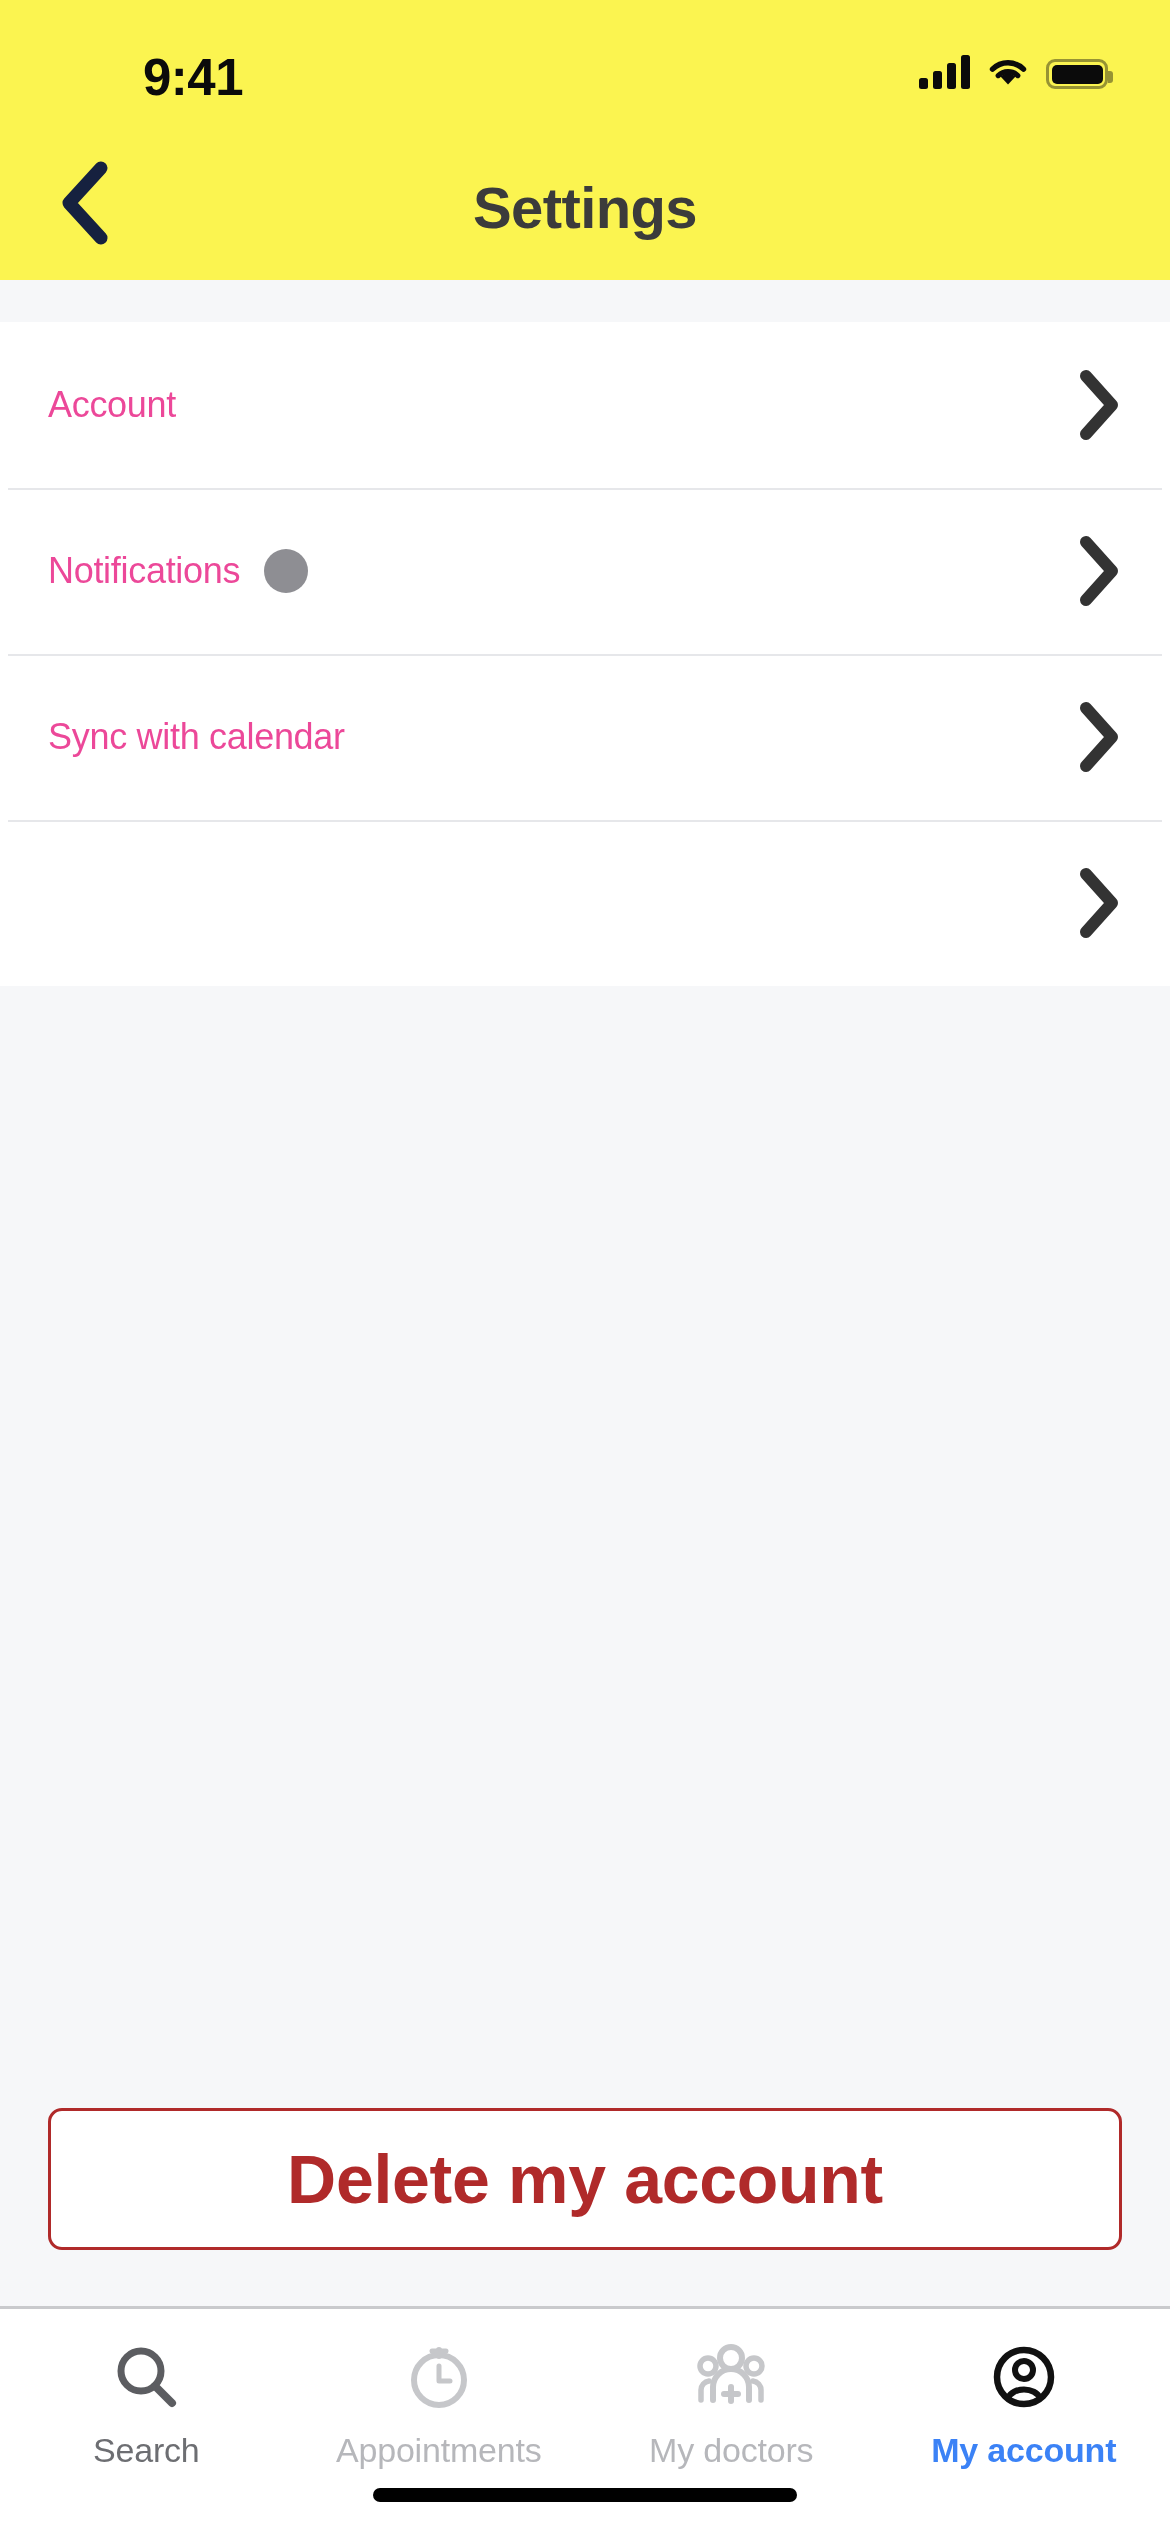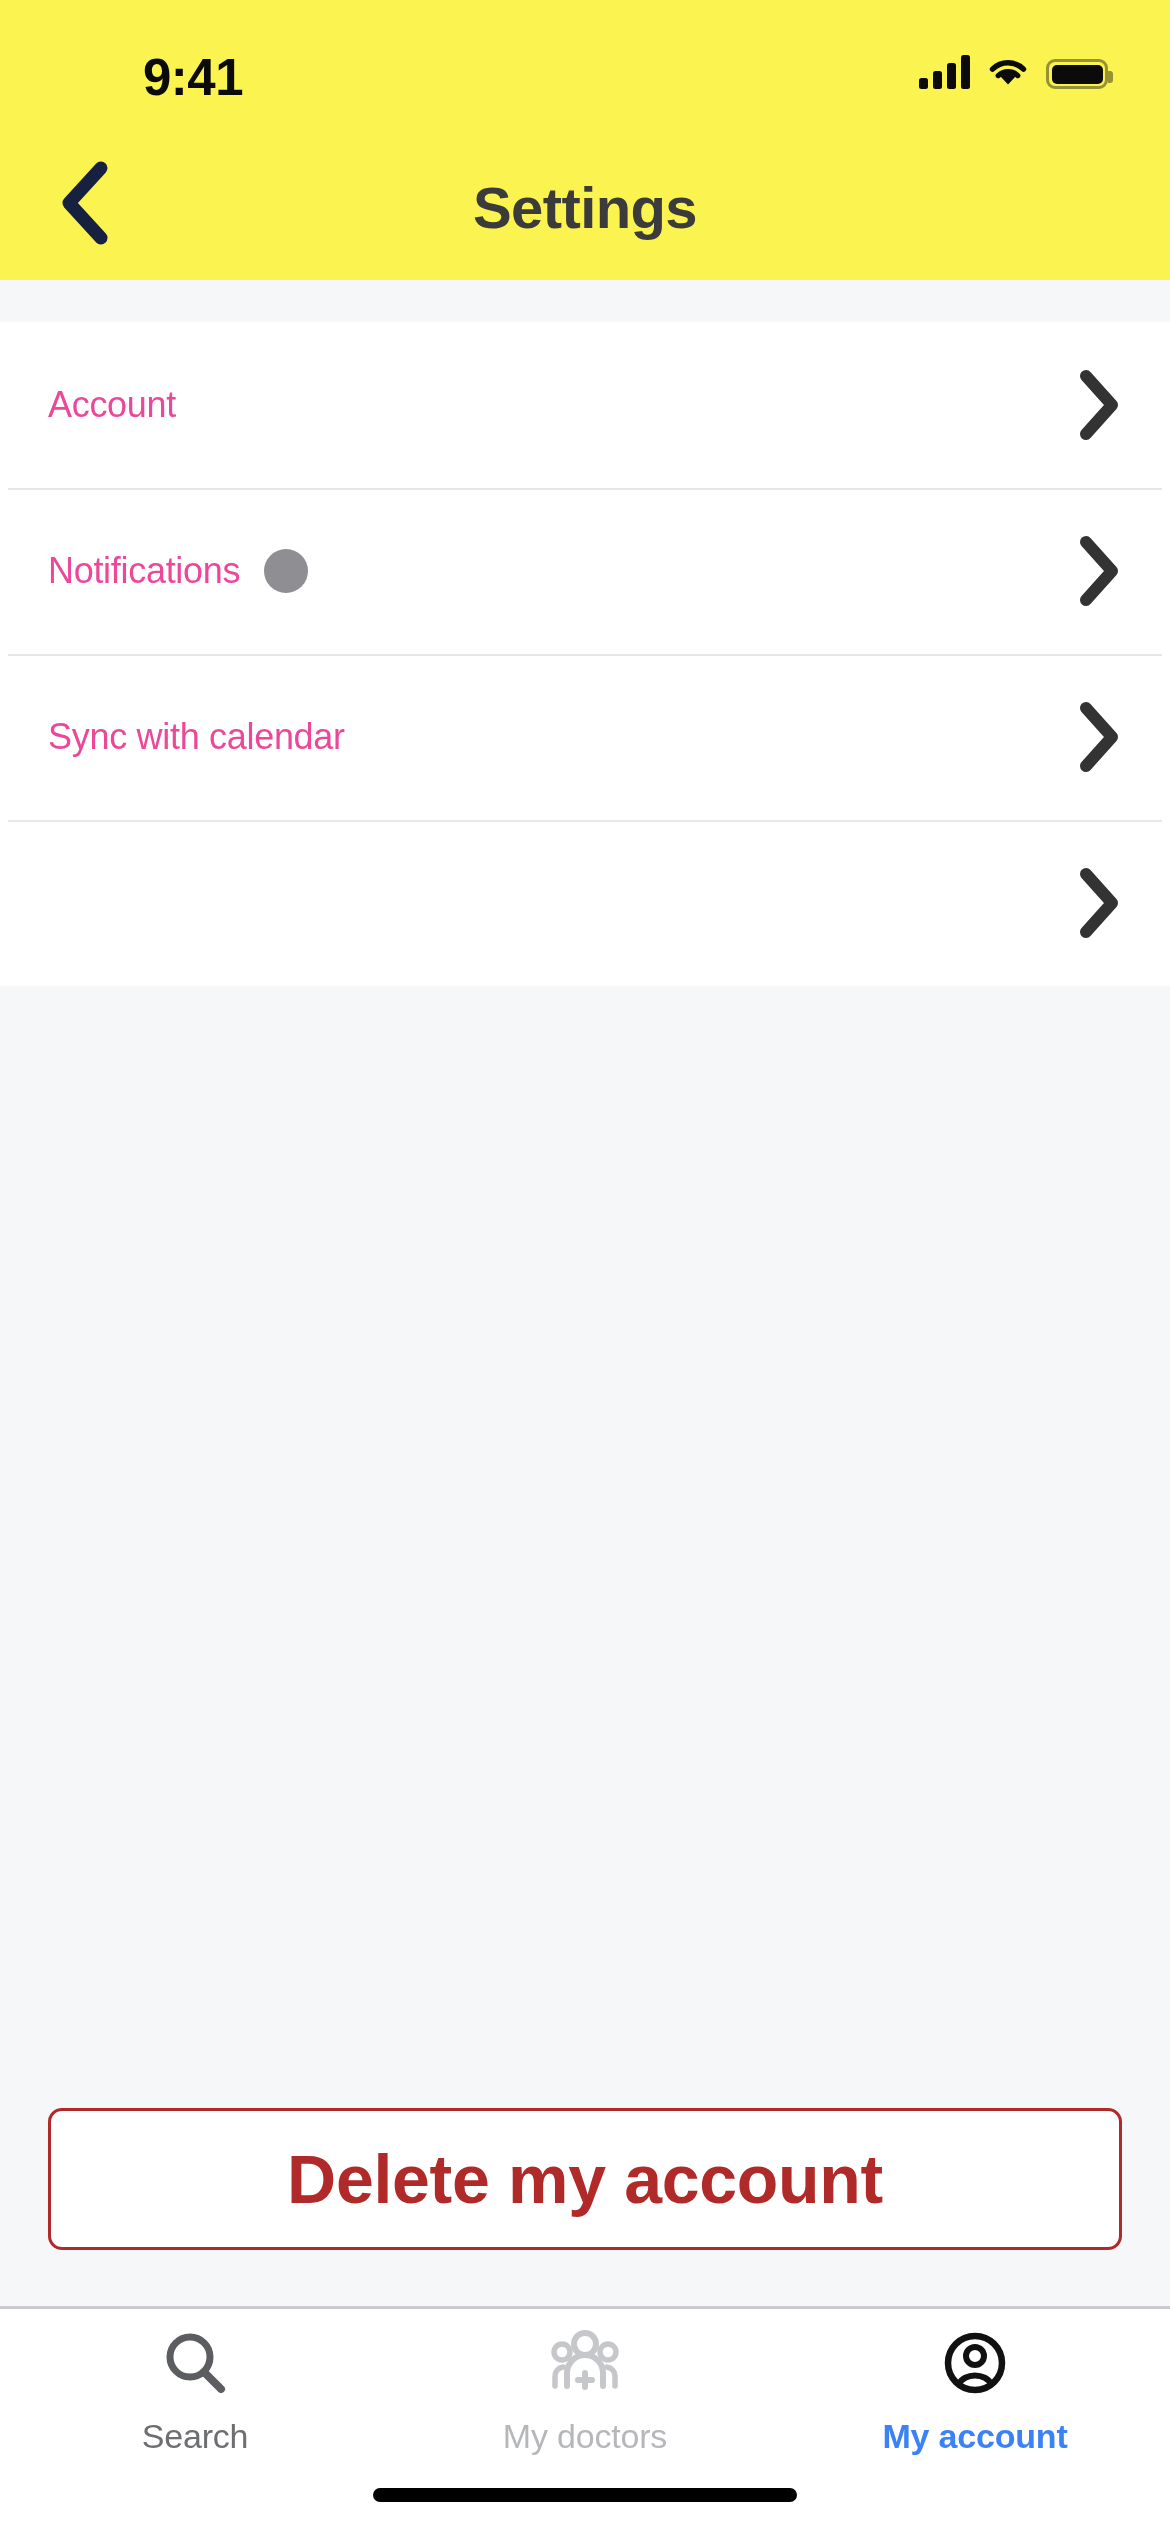--- a/index.html
+++ b/index.html
@@ -116,21 +116,21 @@
     letter-spacing:-0.3px;
   }
 
   
   .tabbar {
     position:absolute; left:0; top:2306px;
     width:1170px; height:226px;
     background:#ffffff;
     border-top:3px solid #c9cacd;
     display:flex; align-items:flex-start;
-    padding-top:16px;
+    padding-top:30px;
   }
   .tab {
     flex:1; display:flex; flex-direction:column;
     align-items:center; gap:16px; cursor:pointer;
   }
   .tab-icon { height:76px; display:flex; align-items:center; justify-content:center; }
   .tab-label { font-size:34px; letter-spacing:-0.2px; }
   .tab.dim .tab-label { color:#b6b7bb; }
   .tab.mid .tab-label { color:#6d6e72; font-weight:400; }
   .tab.active .tab-label { color:#3b82f6; font-weight:700; }
@@ -226,20 +226,31 @@
     <div class="tab mid">
       <span class="tab-icon">
         <svg width="70" height="70" viewBox="0 0 70 70">
           <circle cx="30" cy="29" r="20" fill="none" stroke="#5c5d61" stroke-width="7"></circle>
           <line x1="44" y1="44" x2="61" y2="61" stroke="#5c5d61" stroke-width="8" stroke-linecap="round"></line>
         </svg>
       </span>
       <span class="tab-label">Search</span>
     </div>
 
+    <div class="tab dim">
+      <span class="tab-icon">
+        <svg width="70" height="70" viewBox="0 0 70 70">
+          <circle cx="35" cy="38" r="25" fill="none" stroke="#c6c7ca" stroke-width="6"></circle>
+          <line x1="35" y1="8" x2="35" y2="14" stroke="#c6c7ca" stroke-width="6" stroke-linecap="round"></line>
+          <line x1="28" y1="9" x2="42" y2="9" stroke="#c6c7ca" stroke-width="5" stroke-linecap="round"></line>
+          <polyline points="35,24 35,39 46,39" fill="none" stroke="#c6c7ca" stroke-width="5" stroke-linecap="round" stroke-linejoin="round"></polyline>
+        </svg>
+      </span>
+      <span class="tab-label">Appointments</span>
+    </div>
 
     <div class="tab dim">
       <span class="tab-icon">
         <svg width="80" height="70" viewBox="0 0 80 70">
           <circle cx="40" cy="16" r="11" fill="none" stroke="#c6c7ca" stroke-width="6"></circle>
           <circle cx="17" cy="24" r="8" fill="none" stroke="#c6c7ca" stroke-width="5.5"></circle>
           <circle cx="63" cy="24" r="8" fill="none" stroke="#c6c7ca" stroke-width="5.5"></circle>
           <path d="M22 58 V45 a18 18 0 0 1 36 0 V58" fill="none" stroke="#c6c7ca" stroke-width="6" stroke-linecap="round"></path>
           <path d="M10 58 V48 a9 9 0 0 1 8 -9" fill="none" stroke="#c6c7ca" stroke-width="5.5" stroke-linecap="round"></path>
           <path d="M70 58 V48 a9 9 0 0 0 -8 -9" fill="none" stroke="#c6c7ca" stroke-width="5.5" stroke-linecap="round"></path>

